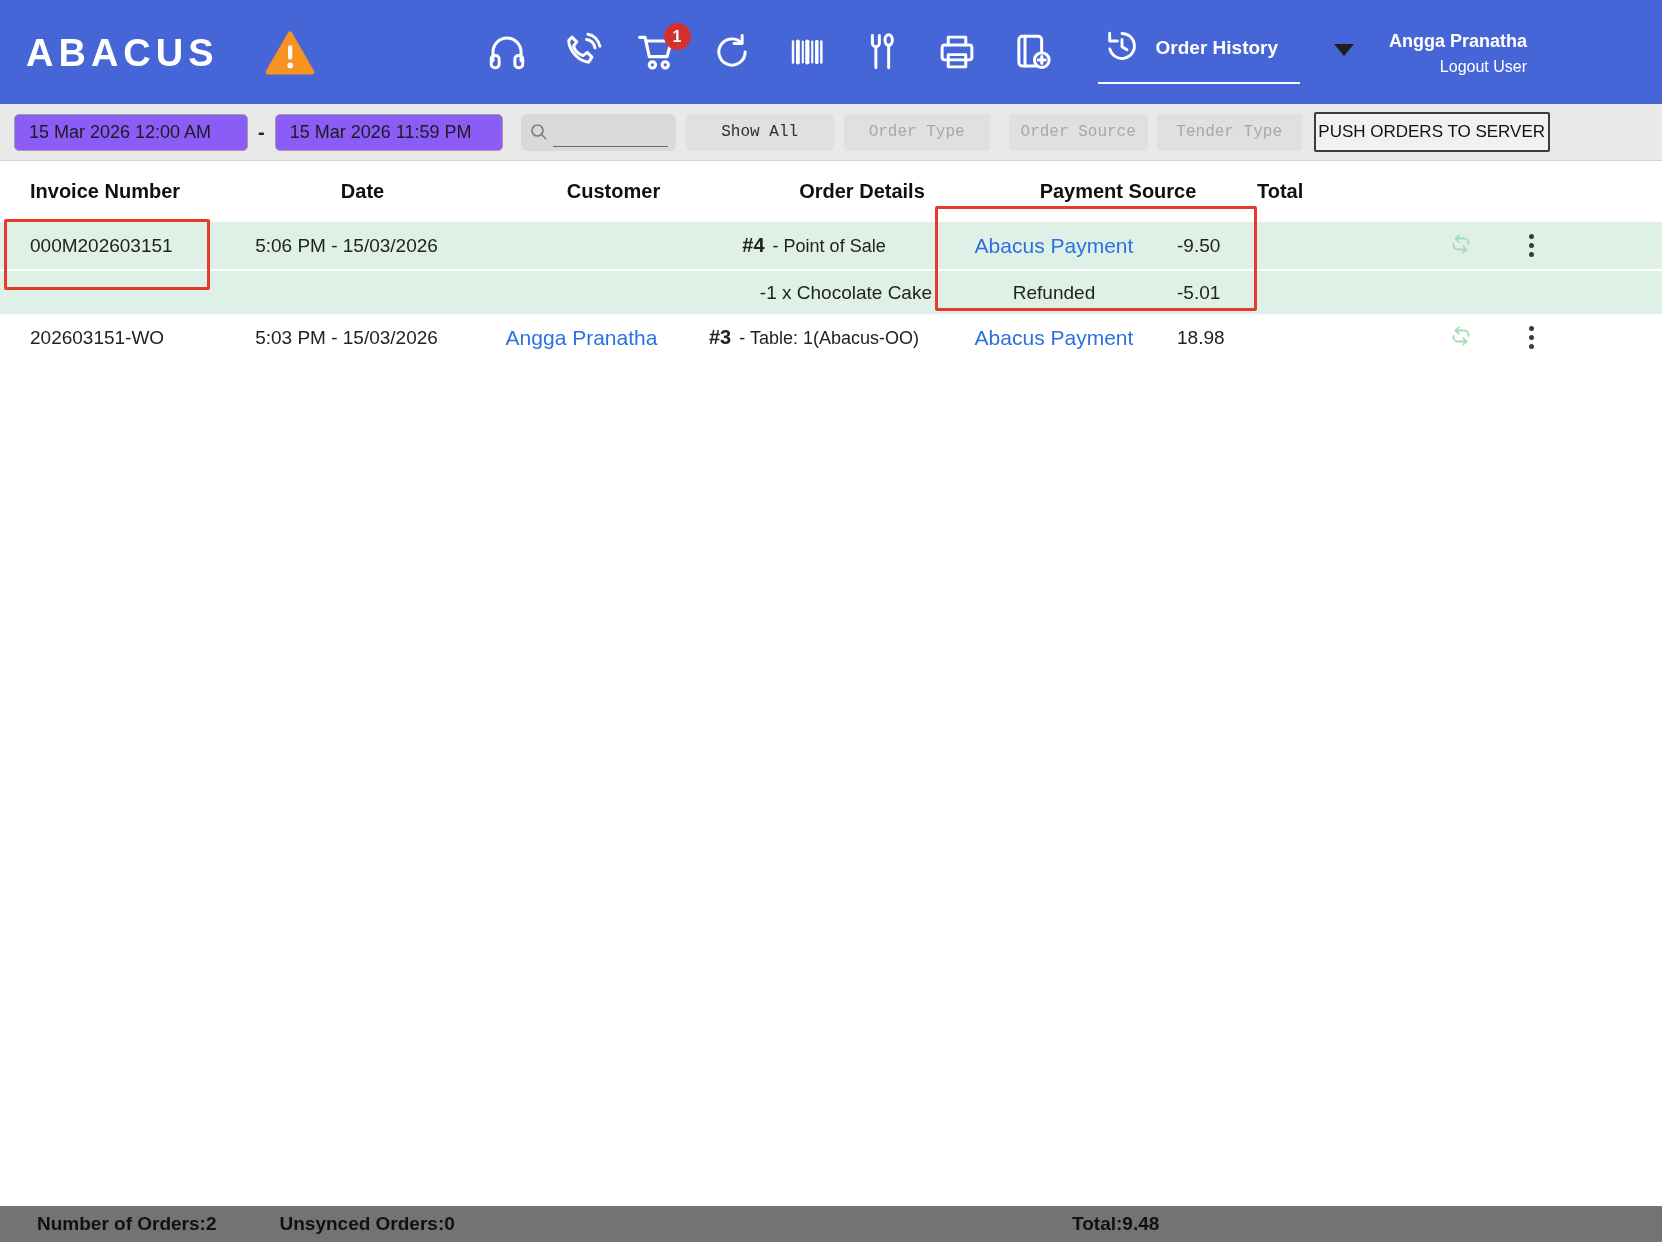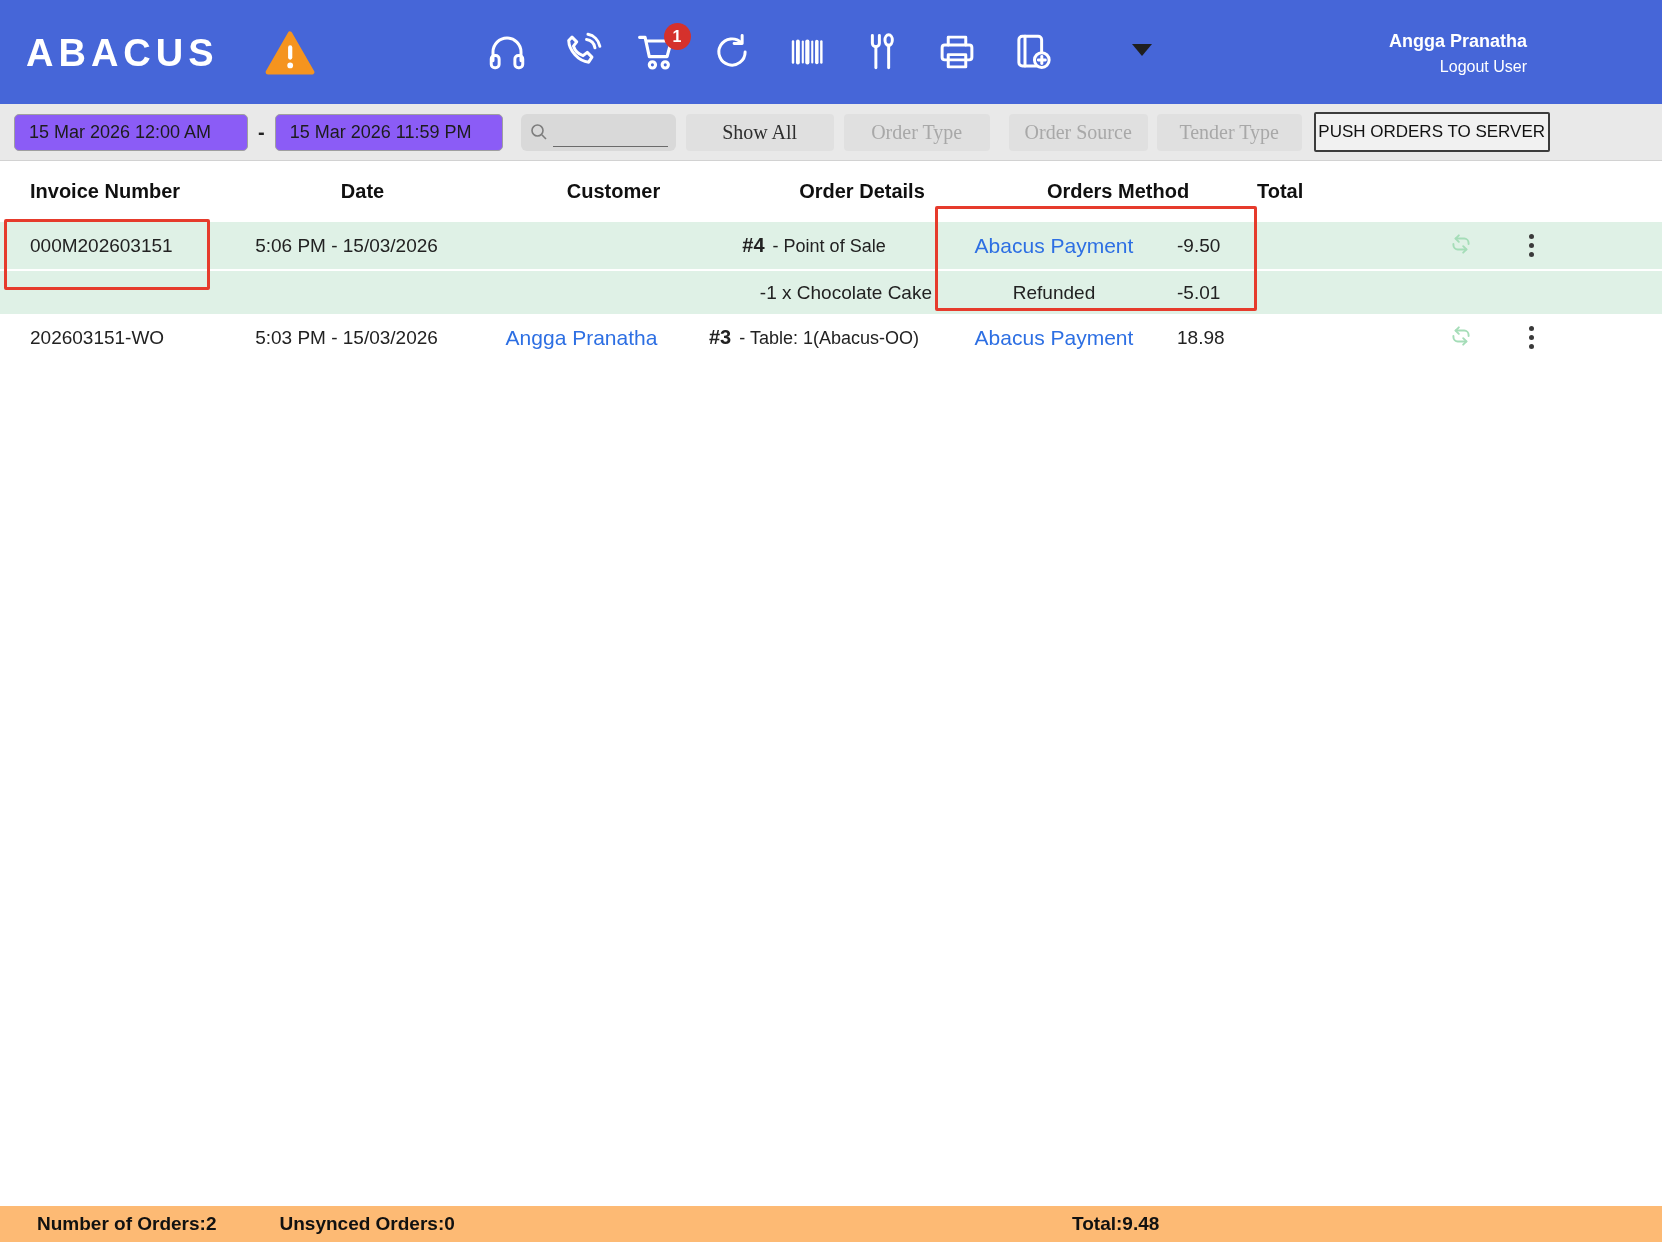--- a/index.html
+++ b/index.html
@@ -23,21 +23,21 @@
   .user { margin-left:auto; margin-right:135px; text-align:right; }
   .uname { font-size:18px; font-weight:700; }
   .logout { font-size:16px; margin-top:6px; cursor:pointer; }
 
   
   .filterbar { flex:0 0 57px; background:#e9e9e9; border-bottom:1px solid #d2d2d2; display:flex; align-items:center; padding-left:14px; }
   .date-input { width:234px; height:37px; background:#8b5cf6; border:1px solid #9f9f9f; border-radius:5px; font-family:"Liberation Sans",sans-serif; font-size:18px; color:#1c1c1c; padding:0 0 0 14px; }
   .dash { font-size:20px; font-weight:700; color:#222; margin:0 10px; }
   .search { width:155px; height:37px; margin-left:18px; background:#d9d9d9; border-radius:6px; display:flex; align-items:flex-end; padding:0 8px 4px 8px; gap:4px; }
   .search input { flex:1; border:none; border-bottom:1px solid #6b6b6b; background:transparent; height:26px; font-size:16px; outline:none; min-width:0; }
-  .fbtn { height:37px; border:none; background:#e0e0e0; border-radius:4px; font-family:Liberation Serif, serif; font-size:20px; cursor:pointer; }
+  .fbtn { height:37px; border:none; background:#e0e0e0; border-radius:4px; font-family:Liberation Mono, monospace; font-size:16px; cursor:pointer; }
   .fbtn.active { color:#2e2e2e; width:148px; margin-left:10px; }
   .fbtn.dis { color:#a8a8a8; }
   .fbtn.w1 { width:146px; margin-left:10px; }
   .fbtn.w2 { width:139px; margin-left:19px; }
   .fbtn.w3 { width:145px; margin-left:9px; }
   .push { height:40px; width:236px; margin-left:12px; background:#f1f1f1; border:2px solid #3c3c3c; border-radius:2px; font-family:"Liberation Sans",sans-serif; font-size:17px; color:#111; cursor:pointer; white-space:nowrap; }
 
   
   .table { flex:1; background:#fff; }
   .trow { display:grid; grid-template-columns:218px 257px 213px 252px 228px 92px 1fr 70px 70px; align-items:center; padding-right:96px; }
@@ -53,21 +53,21 @@
   .c.right { text-align:right; padding-right:8px; }
   .c.tot { padding-left:9px; }
   .link { color:#2d6fe3; font-size:21px; }
   .order-no { font-weight:700; font-size:20px; }
   .order-desc { margin-left:8px; font-size:18px;text-align:center; }
   .sync-cell { display:flex; justify-content:center; }
   .menu-btn { background:none; border:none; cursor:pointer; display:flex; flex-direction:column; gap:4px; align-items:center; margin:0 auto; padding:4px; }
   .menu-btn .dot { width:5px; height:5px; border-radius:50%; background:#3a3a3a; }
 
   
-  .statusbar { flex:0 0 36px; background:#fdba74; display:flex; align-items:center; padding-left:37px; position:relative; }
+  .statusbar { flex:0 0 36px; background:#737373; display:flex; align-items:center; padding-left:37px; position:relative; }
   .stat { font-size:19px; color:#111; font-weight:600; white-space:nowrap; }
   .stat b { font-weight:800; }
   .stat.second { margin-left:63px; }
   .stat.total { position:absolute; left:1072px; }
 
   
   .anno { position:absolute; border:3px solid #e63b2c; border-radius:2px; pointer-events:none; z-index:50; }
   .anno1 { left:4px; top:219px; width:206px; height:71px; }
   .anno2 { left:935px; top:206px; width:322px; height:105px; }
 </style>
@@ -163,20 +163,30 @@
             <path d="M8 3v17"></path>
             <circle cx="17.6" cy="16.6" r="4.2" fill="#4666d8"></circle>
             <path d="M17.6 14.6v4"></path>
             <path d="M15.6 16.6h4"></path>
           </svg>
         </span>
       </button>
     </div>
 
     <div class="history-dd">
+      <span class="dd-main">
+        <span>
+          <svg width="40" height="40" viewBox="0 0 24 24">
+            <path d="M12 4.5a7.5 7.5 0 1 1-7.3 9.3"></path>
+            <path d="M4.6 4.3V9h4.6"></path>
+            <path d="M12 8v4.5l3 1.8"></path>
+          </svg>
+        </span>
+        <span class="dd-label">Order History</span>
+      </span>
       <span class="chev"></span>
     </div>
 
     <div class="user">
       <div class="uname">Angga Pranatha</div>
       <div class="logout">Logout User</div>
     </div>
   </header>
 
   <div class="filterbar">
@@ -198,21 +208,21 @@
     <button class="fbtn dis w3">Tender Type</button>
     <button class="push">PUSH ORDERS TO SERVER</button>
   </div>
 
   <div class="table">
     <div class="trow thead">
       <div class="c invoice">Invoice Number</div>
       <div class="c center">Date</div>
       <div class="c center">Customer</div>
       <div class="c center">Order Details</div>
-      <div class="c center">Orders Method</div>
+      <div class="c center">Payment Source</div>
       <div class="c tot">Total</div>
       <div></div>
         <div></div>
         <div></div>
     </div>
 
     <div class="trow row green">
       <div class="c invoice">000M202603151</div>
       <div class="c center">5:06 PM - 15/03/2026</div>
       <div class="c center link"></div>

